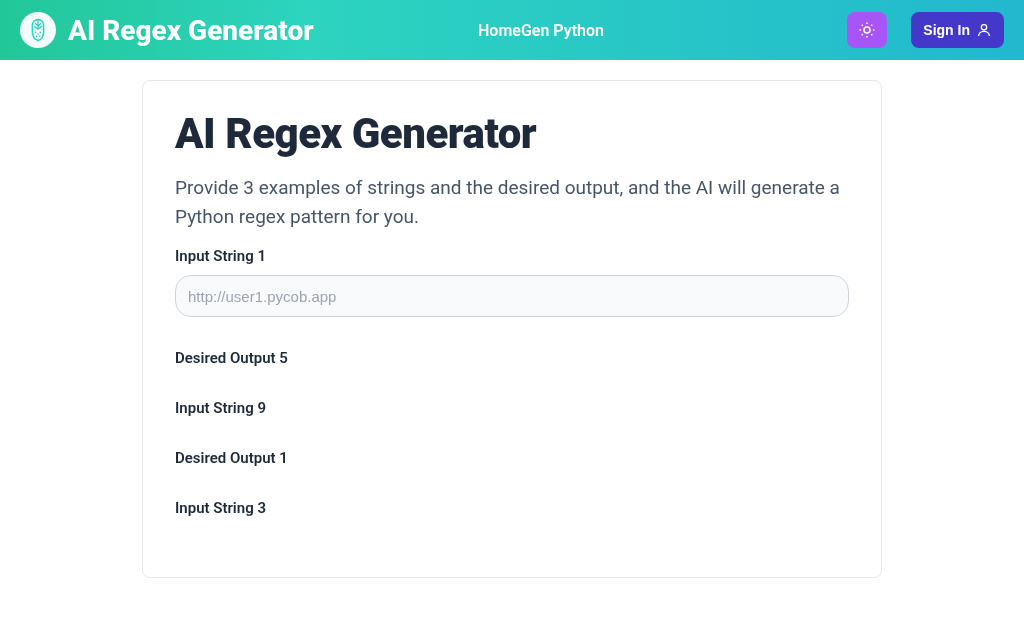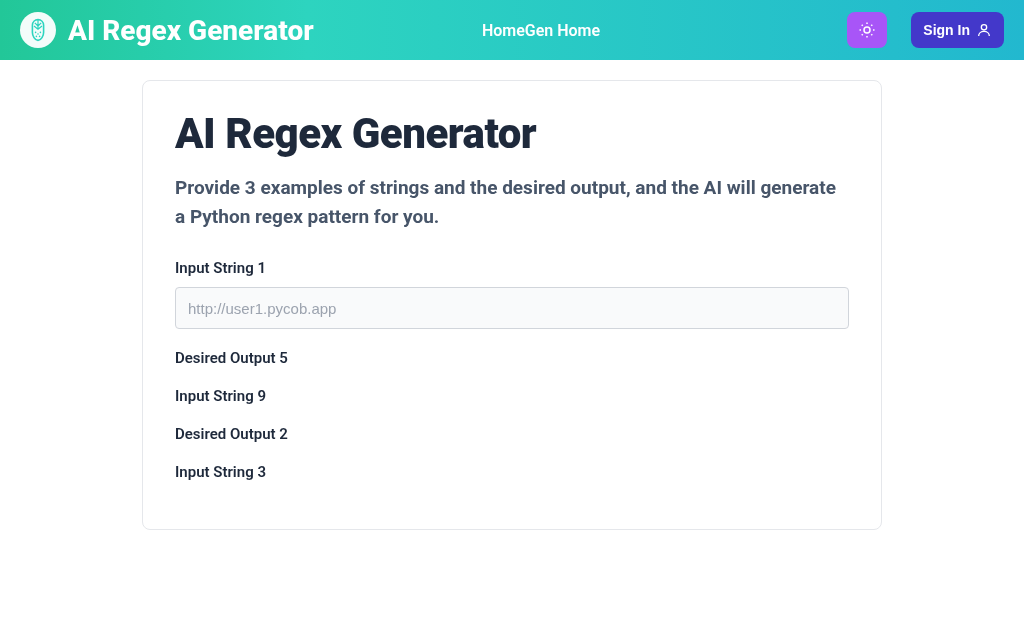--- a/index.html
+++ b/index.html
@@ -119,41 +119,40 @@
       font-weight: 900;
       color: #1e293b;
       letter-spacing: -0.5px;
       margin-bottom: 16px;
     }
     
     .page-subtitle {
       font-size: 19px;
       color: #475569;
       line-height: 1.5;
-      margin-bottom: 28px;
-      font-weight: bold;
+      margin-bottom: 16px;
     }
     
     .form-group {
-      margin-bottom: 20px;
+      margin-bottom: 32px;
     }
     
     .form-label {
       display: block;
       font-size: 15px;
       font-weight: 600;
       color: #1e293b;
       margin-bottom: 10px;
     }
     
     .form-input {
       width: 100%;
       height: 42px;
       border: 1px solid #d1d5db;
-      border-radius: 4px;
+      border-radius: 16px;
       padding: 0 12px;
       font-size: 15px;
       background: #f9fafb;
       color: #374151;
     }
     
     .form-input::placeholder {
       color: #9ca3af;
     }
     
@@ -185,21 +184,21 @@
         <circle cx="15" cy="18" r="1" fill="#2dd4bf"></circle>
         <circle cx="10" cy="23" r="1" fill="#2dd4bf"></circle>
         <circle cx="14" cy="23" r="1" fill="#2dd4bf"></circle>
       </svg>
     </div>
     <span class="brand-title">AI Regex Generator</span>
   </div>
 
   <div class="navbar-center">
     <a class="nav-link">Home</a>
-    <a class="nav-link">Gen Home</a>
+    <a class="nav-link">Gen Python</a>
   </div>
 
   <div class="navbar-right">
     <button class="theme-button">
       <svg width="18" height="18" viewBox="0 0 24 24" fill="none" stroke="#ffffff" stroke-width="2">
         <circle cx="12" cy="12" r="4"></circle>
         <line x1="12" y1="2" x2="12" y2="4"></line>
         <line x1="12" y1="20" x2="12" y2="22"></line>
         <line x1="4.93" y1="4.93" x2="6.34" y2="6.34"></line>
         <line x1="17.66" y1="17.66" x2="19.07" y2="19.07"></line>
@@ -231,20 +230,20 @@
 
     <div class="form-group">
       <label class="form-label">Desired Output 5</label>
     </div>
 
     <div class="form-group">
       <label class="form-label">Input String 9</label>
     </div>
 
     <div class="form-group">
-      <label class="form-label">Desired Output 2</label>
+      <label class="form-label">Desired Output 1</label>
     </div>
 
     <div class="form-group">
       <label class="form-label">Input String 3</label>
     </div>
   </div>
 </div>
 
 </body></html>

